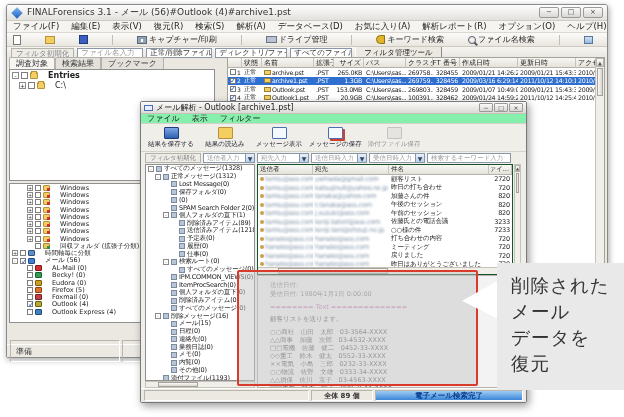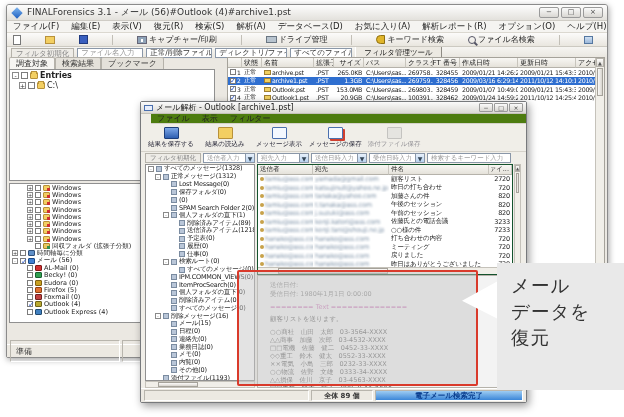--- a/index.html
+++ b/index.html
@@ -40,21 +40,21 @@
 
   .tabs{position:absolute;left:2px;top:52px;height:12px;display:flex;}
   .tab{font-size:8px;color:#333;padding:0 6px;border:1px solid #b5b2aa;border-bottom:none;background:#e4e1da;
     display:flex;align-items:center;border-radius:2px 2px 0 0;}
   .tab.on{background:#f6f5f2;}
   .treebox{position:absolute;background:#fff;border:1px solid #909090;overflow:hidden;}
   .tree-top{left:2px;top:64px;width:206px;height:112px;}
   .tree-bot{left:2px;top:178px;width:206px;height:140px;}
   .trow{display:flex;align-items:center;height:10px;white-space:nowrap;padding-left:2px;}
   .tree-bot .trow{height:7.3px;}
-  .trow .lbl{font-size:8px;color:#222;margin-left:2px;}
+  .trow .lbl{font-size:8px;color:#222;margin-left:10px;}
   .tree-bot .trow .lbl{font-size:6.5px;}
   .lbl.bold{font-weight:bold;}
   .exp{width:7px;height:7px;border:1px solid #8a8a8a;background:#fff;font-size:6px;line-height:5px;text-align:center;color:#333;flex:none;margin-right:2px;}
   .exp:empty{visibility:hidden;}
   .tree-bot .exp{width:6px;height:6px;font-size:5px;line-height:4px;}
   .cb{width:7px;height:7px;border:1px solid #7c7c7c;background:#fff;flex:none;margin-right:2px;position:relative;}
   .tree-bot .cb{width:6px;height:6px;}
   .cb.on::after{content:"\2713";position:absolute;left:0;top:-2px;font-size:8px;color:#2a56c6;font-weight:bold;}
   .ic{width:8px;height:7px;flex:none;border-radius:1px;position:relative;}
   .tree-bot .ic{width:7px;height:6px;}
@@ -116,21 +116,21 @@
 
   
   .win-dlg{position:absolute;left:140px;top:101px;width:387px;height:302px;background:#f0eee8;
     border:1px solid #77797c;border-radius:2px;box-shadow:2px 3px 8px rgba(0,0,0,.4);z-index:20;}
   .dlg-title{position:absolute;left:0;top:0;right:0;height:12px;background:linear-gradient(#fafafa,#dcdad5);
     border-bottom:1px solid #c5c2ba;display:flex;align-items:center;padding:0 3px;}
   .dlg-title .tt{font-size:8px;color:#222;flex:1;white-space:nowrap;overflow:hidden;}
   .denv{width:9px;height:6px;background:#e8eefb;border:1px solid #4a6fae;margin-right:3px;flex:none;}
   .dbtn{width:14px;height:9px;border:1px solid #9a9a9a;background:linear-gradient(#fafafa,#d9d7d2);
     font-size:6px;line-height:7px;text-align:center;color:#444;margin-left:1px;border-radius:1px;}
-  .dlg-menu{position:absolute;left:10px;top:12px;right:0;height:10px;background:#4d7c0f;border-bottom:1px solid #d5d2ca;
+  .dlg-menu{position:absolute;left:0;top:12px;right:0;height:10px;background:#86efac;border-bottom:1px solid #d5d2ca;
     display:flex;align-items:center;}
   .dlg-menu .mi{font-size:8px;}
   .dlg-toolbar{position:absolute;left:0;top:22px;right:0;height:28px;border-bottom:1px solid #d5d2ca;
     display:flex;align-items:center;padding:0 6px;gap:6px;}
   .dtb{display:flex;flex-direction:column;align-items:center;gap:1px;min-width:48px;}
   .dtb span{font-size:6.5px;color:#223;white-space:nowrap;}
   .dtb.dis{opacity:.45;}
   .dtb .dico{width:15px;height:12px;border-radius:1px;}
   .dico.ic-save1{background:linear-gradient(#7da7e8,#2f5fb0);border:1px solid #1c3e7c;}
   .dico.ic-load1{background:#f3cf62;border:1px solid #b8913a;}
@@ -963,18 +963,19 @@
       <span class="dseg s1"></span>
       <span class="dseg s2">全体 89 個</span>
       <span class="dseg s3">電子メール検索完了</span>
     </div>
   </div>
 
   <div class="red-box"></div>
   <div class="tri"></div>
   <div class="callout">
 
+  <div>削除された</div>
       <div>メール</div>
       <div>データを</div>
       <div>復元</div>
     </div>
 
 </div>
 
 </body></html>

